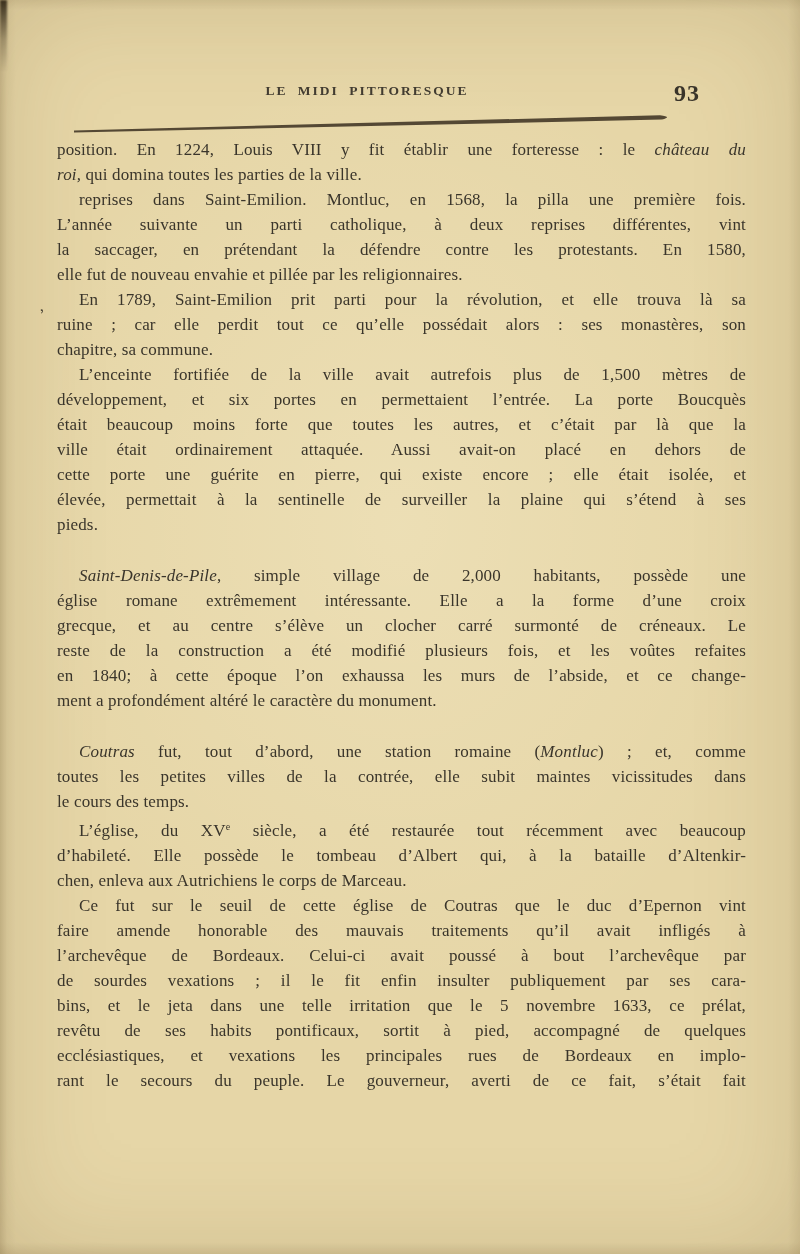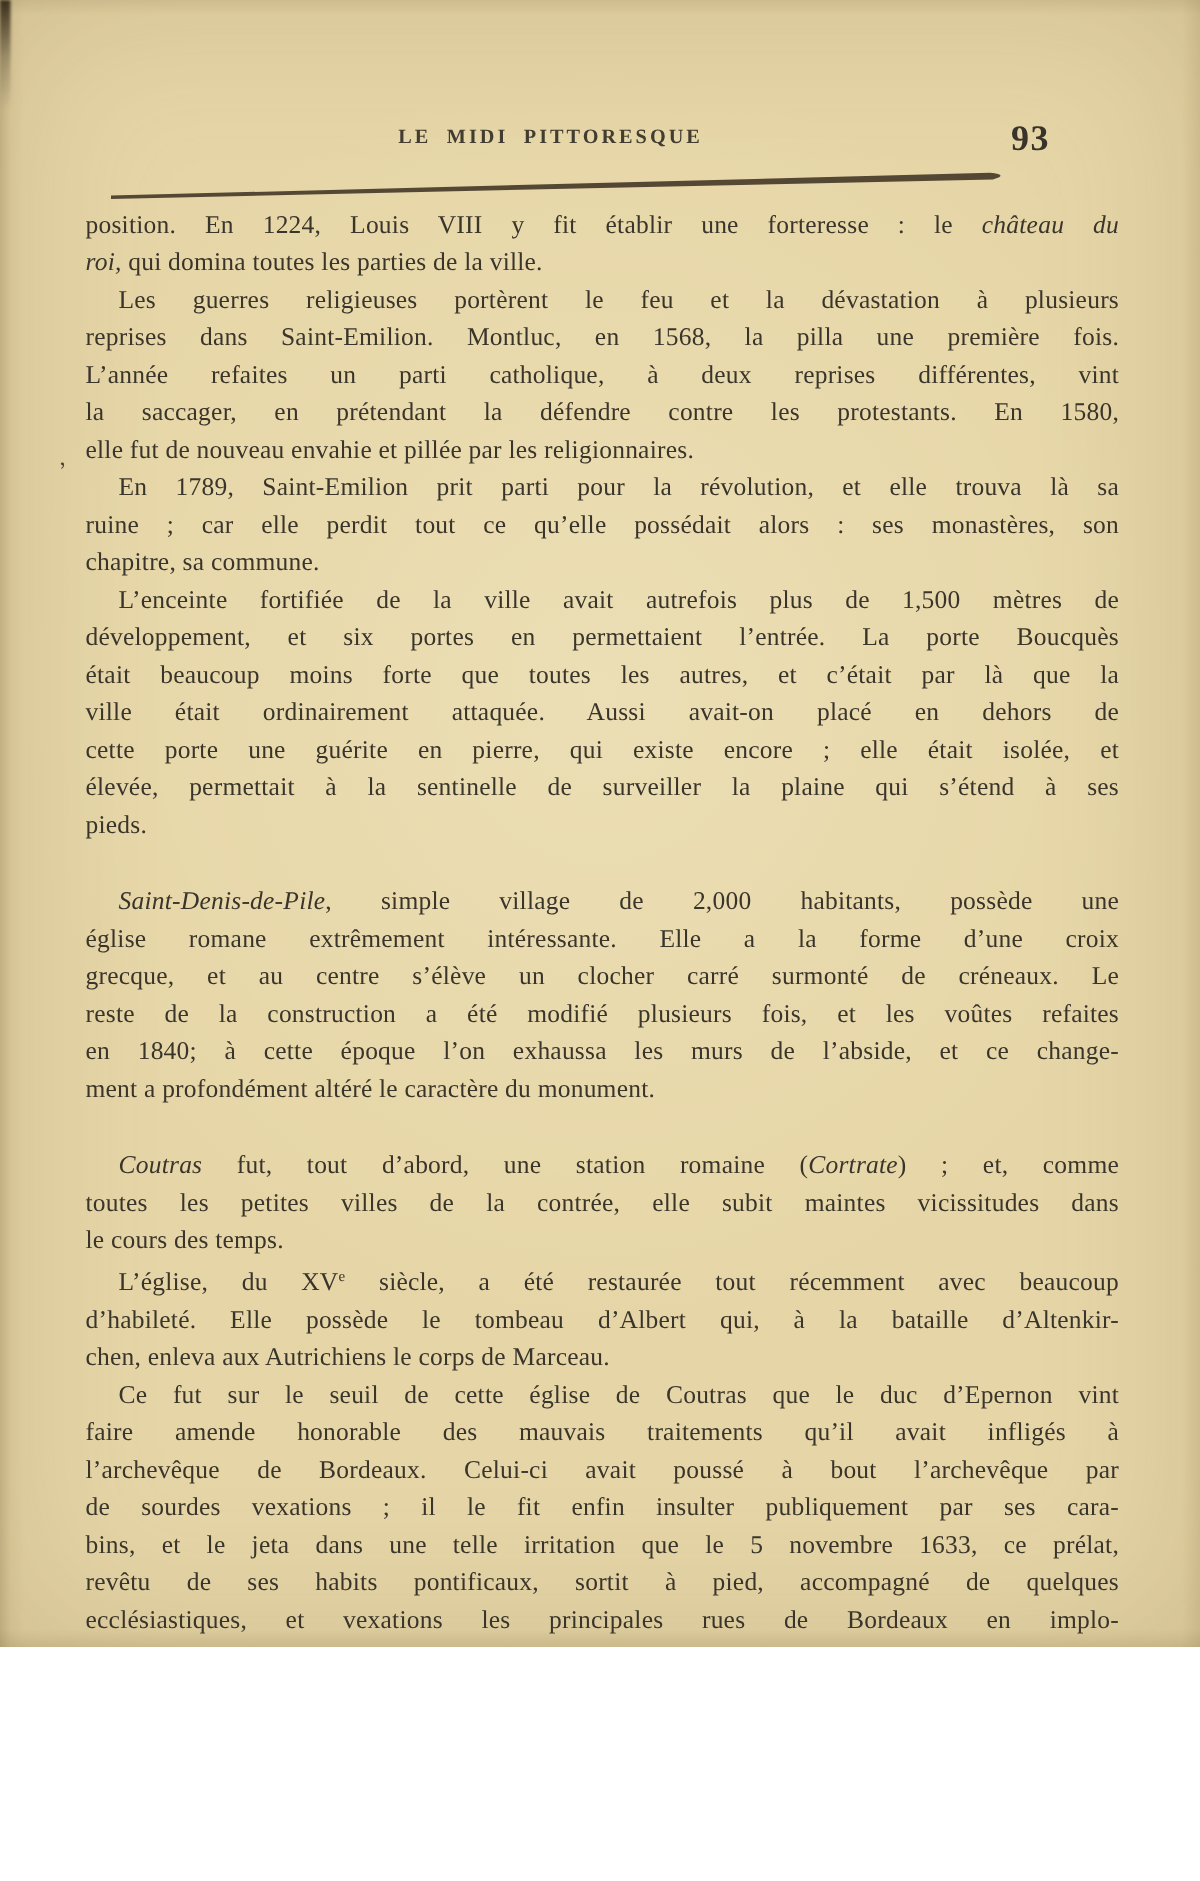--- a/index.html
+++ b/index.html
@@ -3,21 +3,21 @@
 <meta charset="utf-8">
 <style>
   html, body { margin: 0; padding: 0; }
   body {
     width: 800px; height: 1254px;
     font-family: "Liberation Serif", "DejaVu Serif", serif;
     overflow: hidden;
   }
   .page {
     position: relative;
-    width: 800px; height: 1098px;
+    width: 800px; height: 1254px;
     background:
       linear-gradient(90deg, rgba(92,70,34,0.20) 0px, rgba(92,70,34,0.05) 7px, rgba(92,70,34,0) 16px),
       linear-gradient(270deg, rgba(92,70,34,0.10) 0px, rgba(92,70,34,0) 12px),
       linear-gradient(180deg, rgba(92,70,34,0.10) 0px, rgba(92,70,34,0) 10px),
       linear-gradient(0deg, rgba(92,70,34,0.12) 0px, rgba(92,70,34,0) 12px),
       radial-gradient(ellipse 70% 55% at 50% 42%, rgba(255,248,222,0.25), rgba(255,248,222,0) 70%),
       var(--paper, #e6d6a7);
     box-shadow: inset 0 0 110px rgba(110,85,40,0.20);
     color: var(--ink, #3a352b);
     overflow: hidden;
@@ -73,23 +73,22 @@
   <svg class="header-rule-svg" width="604" height="24" viewBox="0 0 604 24" aria-hidden="true">
     <path d="M0,18.4 L586,3.2 Q599,4.6 588,7.6 L0,20.6 Z" fill="#544834"></path>
   </svg>
 
   <main class="text-block">
       <div class="para">
         <div class="line"><span>position. En 1224, Louis VIII y fit établir une forteresse : le </span><span class="i">château du</span></div>
         <div class="line last"><span class="i">roi,</span><span> qui domina toutes les parties de la ville.</span></div>
       </div>
       <div class="para indent">
-        <div class="line"><span>Les guerres religieuses portèrent le feu et la dévastation à plusieurs</span></div>
         <div class="line"><span>reprises dans Saint-Emilion. Montluc, en 1568, la pilla une première fois.</span></div>
-        <div class="line"><span>L’année refaites un parti catholique, à deux reprises différentes, vint</span></div>
+        <div class="line"><span>L’année suivante un parti catholique, à deux reprises différentes, vint</span></div>
         <div class="line"><span>la saccager, en prétendant la défendre contre les protestants. En 1580,</span></div>
         <div class="line last"><span>elle fut de nouveau envahie et pillée par les religionnaires.</span></div>
       </div>
       <div class="para indent">
         <div class="line"><span>En 1789, Saint-Emilion prit parti pour la révolution, et elle trouva là sa</span></div>
         <div class="line"><span>ruine ; car elle perdit tout ce qu’elle possédait alors : ses monastères, son</span></div>
         <div class="line last"><span>chapitre, sa commune.</span></div>
       </div>
       <div class="para indent">
         <div class="line"><span>L’enceinte fortifiée de la ville avait autrefois plus de 1,500 mètres de</span></div>
@@ -102,21 +101,21 @@
       </div>
       <div class="para indent gap">
         <div class="line"><span class="i">Saint-Denis-de-Pile</span><span>, simple village de 2,000 habitants, possède une</span></div>
         <div class="line"><span>église romane extrêmement intéressante. Elle a la forme d’une croix</span></div>
         <div class="line"><span>grecque, et au centre s’élève un clocher carré surmonté de créneaux. Le</span></div>
         <div class="line"><span>reste de la construction a été modifié plusieurs fois, et les voûtes refaites</span></div>
         <div class="line"><span>en 1840; à cette époque l’on exhaussa les murs de l’abside, et ce change-</span></div>
         <div class="line last"><span>ment a profondément altéré le caractère du monument.</span></div>
       </div>
       <div class="para indent gap">
-        <div class="line"><span class="i">Coutras</span><span> fut, tout d’abord, une station romaine (</span><span class="i">Cortrate</span><span>) ; et, comme</span></div>
+        <div class="line"><span class="i">Coutras</span><span> fut, tout d’abord, une station romaine (</span><span class="i">Montluc</span><span>) ; et, comme</span></div>
         <div class="line"><span>toutes les petites villes de la contrée, elle subit maintes vicissitudes dans</span></div>
         <div class="line last"><span>le cours des temps.</span></div>
       </div>
       <div class="para indent">
         <div class="line"><span>L’église, du XV</span><span class="sup">e</span><span> siècle, a été restaurée tout récemment avec beaucoup</span></div>
         <div class="line"><span>d’habileté. Elle possède le tombeau d’Albert qui, à la bataille d’Altenkir-</span></div>
         <div class="line last"><span>chen, enleva aux Autrichiens le corps de Marceau.</span></div>
       </div>
       <div class="para indent">
         <div class="line"><span>Ce fut sur le seuil de cette église de Coutras que le duc d’Epernon vint</span></div>

